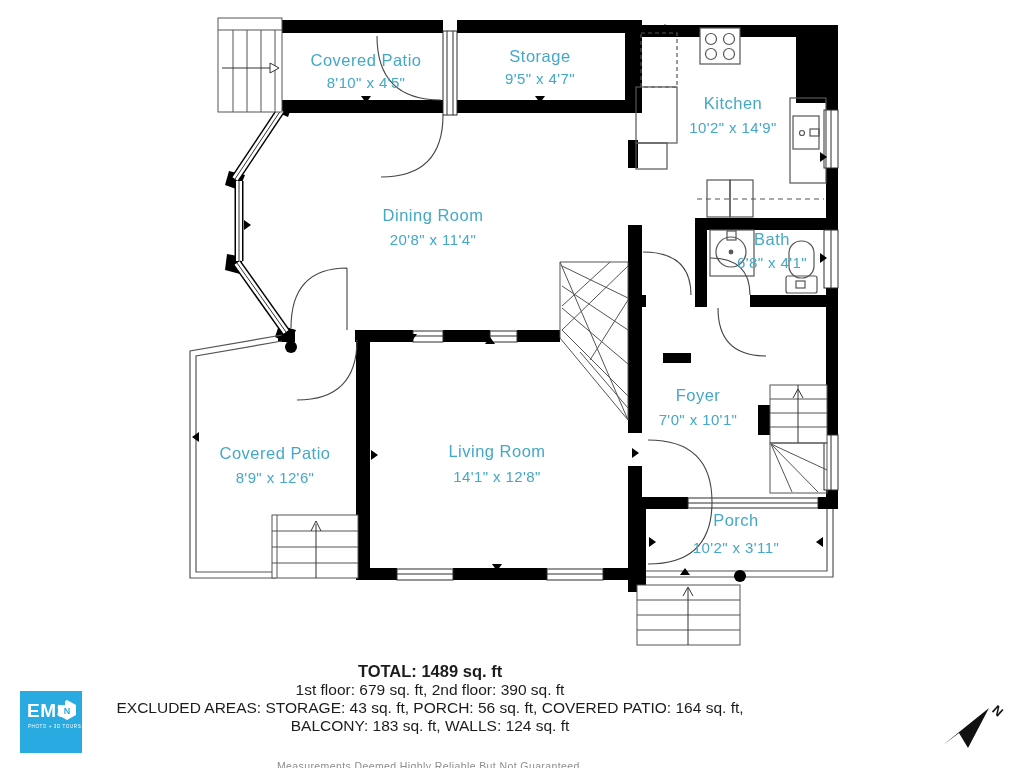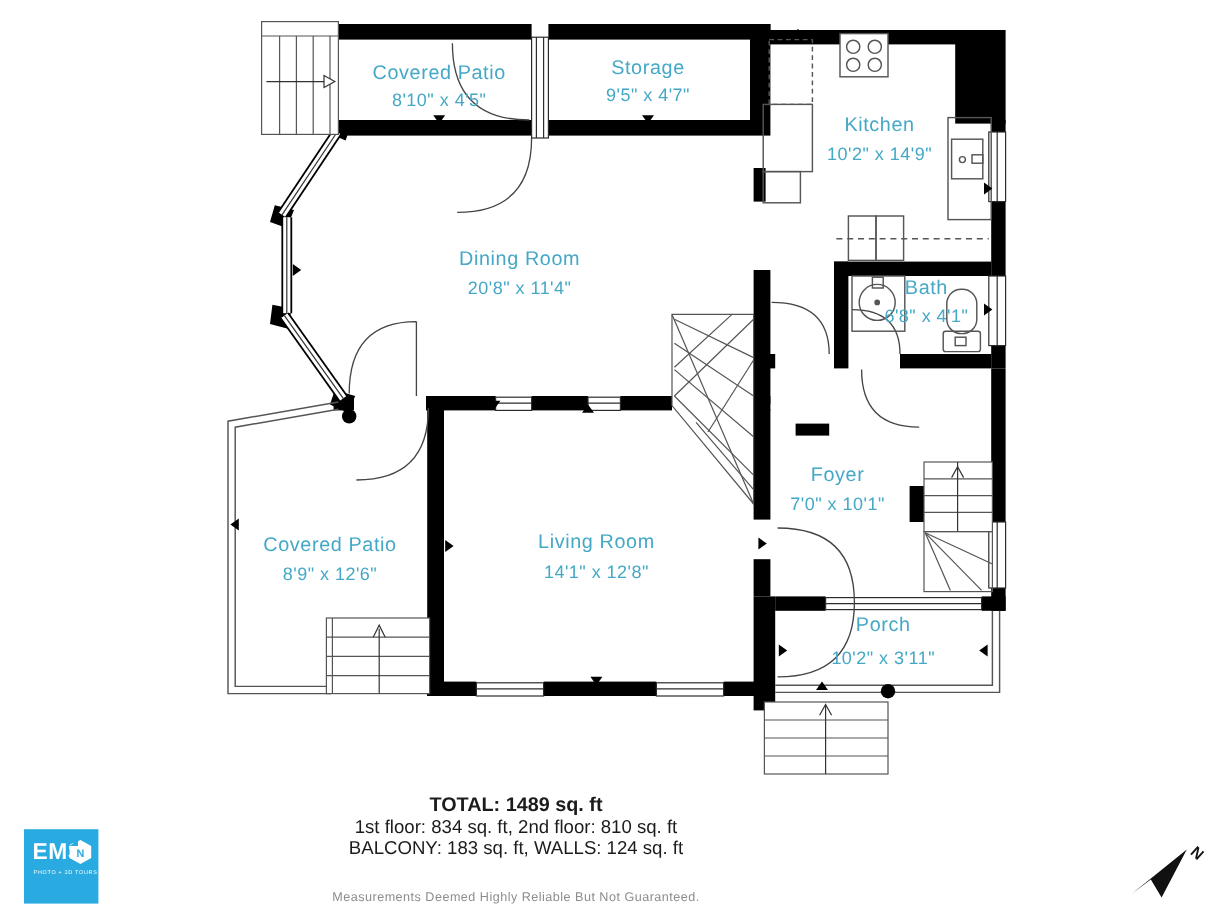--- a/index.html
+++ b/index.html
@@ -274,21 +274,22 @@
     <g>
       <text class="room-name" x="736" y="526">Porch</text>
       <text class="room-dims" x="736" y="553">10'2" x 3'11"</text>
     </g>
   </g>
 </svg>
 
 
 <div class="summary">
   <div class="total">TOTAL: 1489 sq. ft</div>
-  <div class="line">1st floor: 834 sq. ft, 2nd floor: 810 sq. ft</div>
+  <div class="line">1st floor: 679 sq. ft, 2nd floor: 390 sq. ft</div>
+  <div class="line">EXCLUDED AREAS: STORAGE: 43 sq. ft, PORCH: 56 sq. ft, COVERED PATIO: 164 sq. ft,</div>
   <div class="line">BALCONY: 183 sq. ft, WALLS: 124 sq. ft</div>
   <div class="disclaimer">Measurements Deemed Highly Reliable But Not Guaranteed.</div>
 </div>
 
 
 <div class="logo">
   <span class="ems">EMS</span>
   <span class="tagline">PHOTO + 3D TOURS</span>
   <svg width="20" height="22" viewBox="0 0 20 22">
     <polygon points="10,1 19,6 19,16 10,21 1,16 1,6" fill="#ffffff"></polygon>

